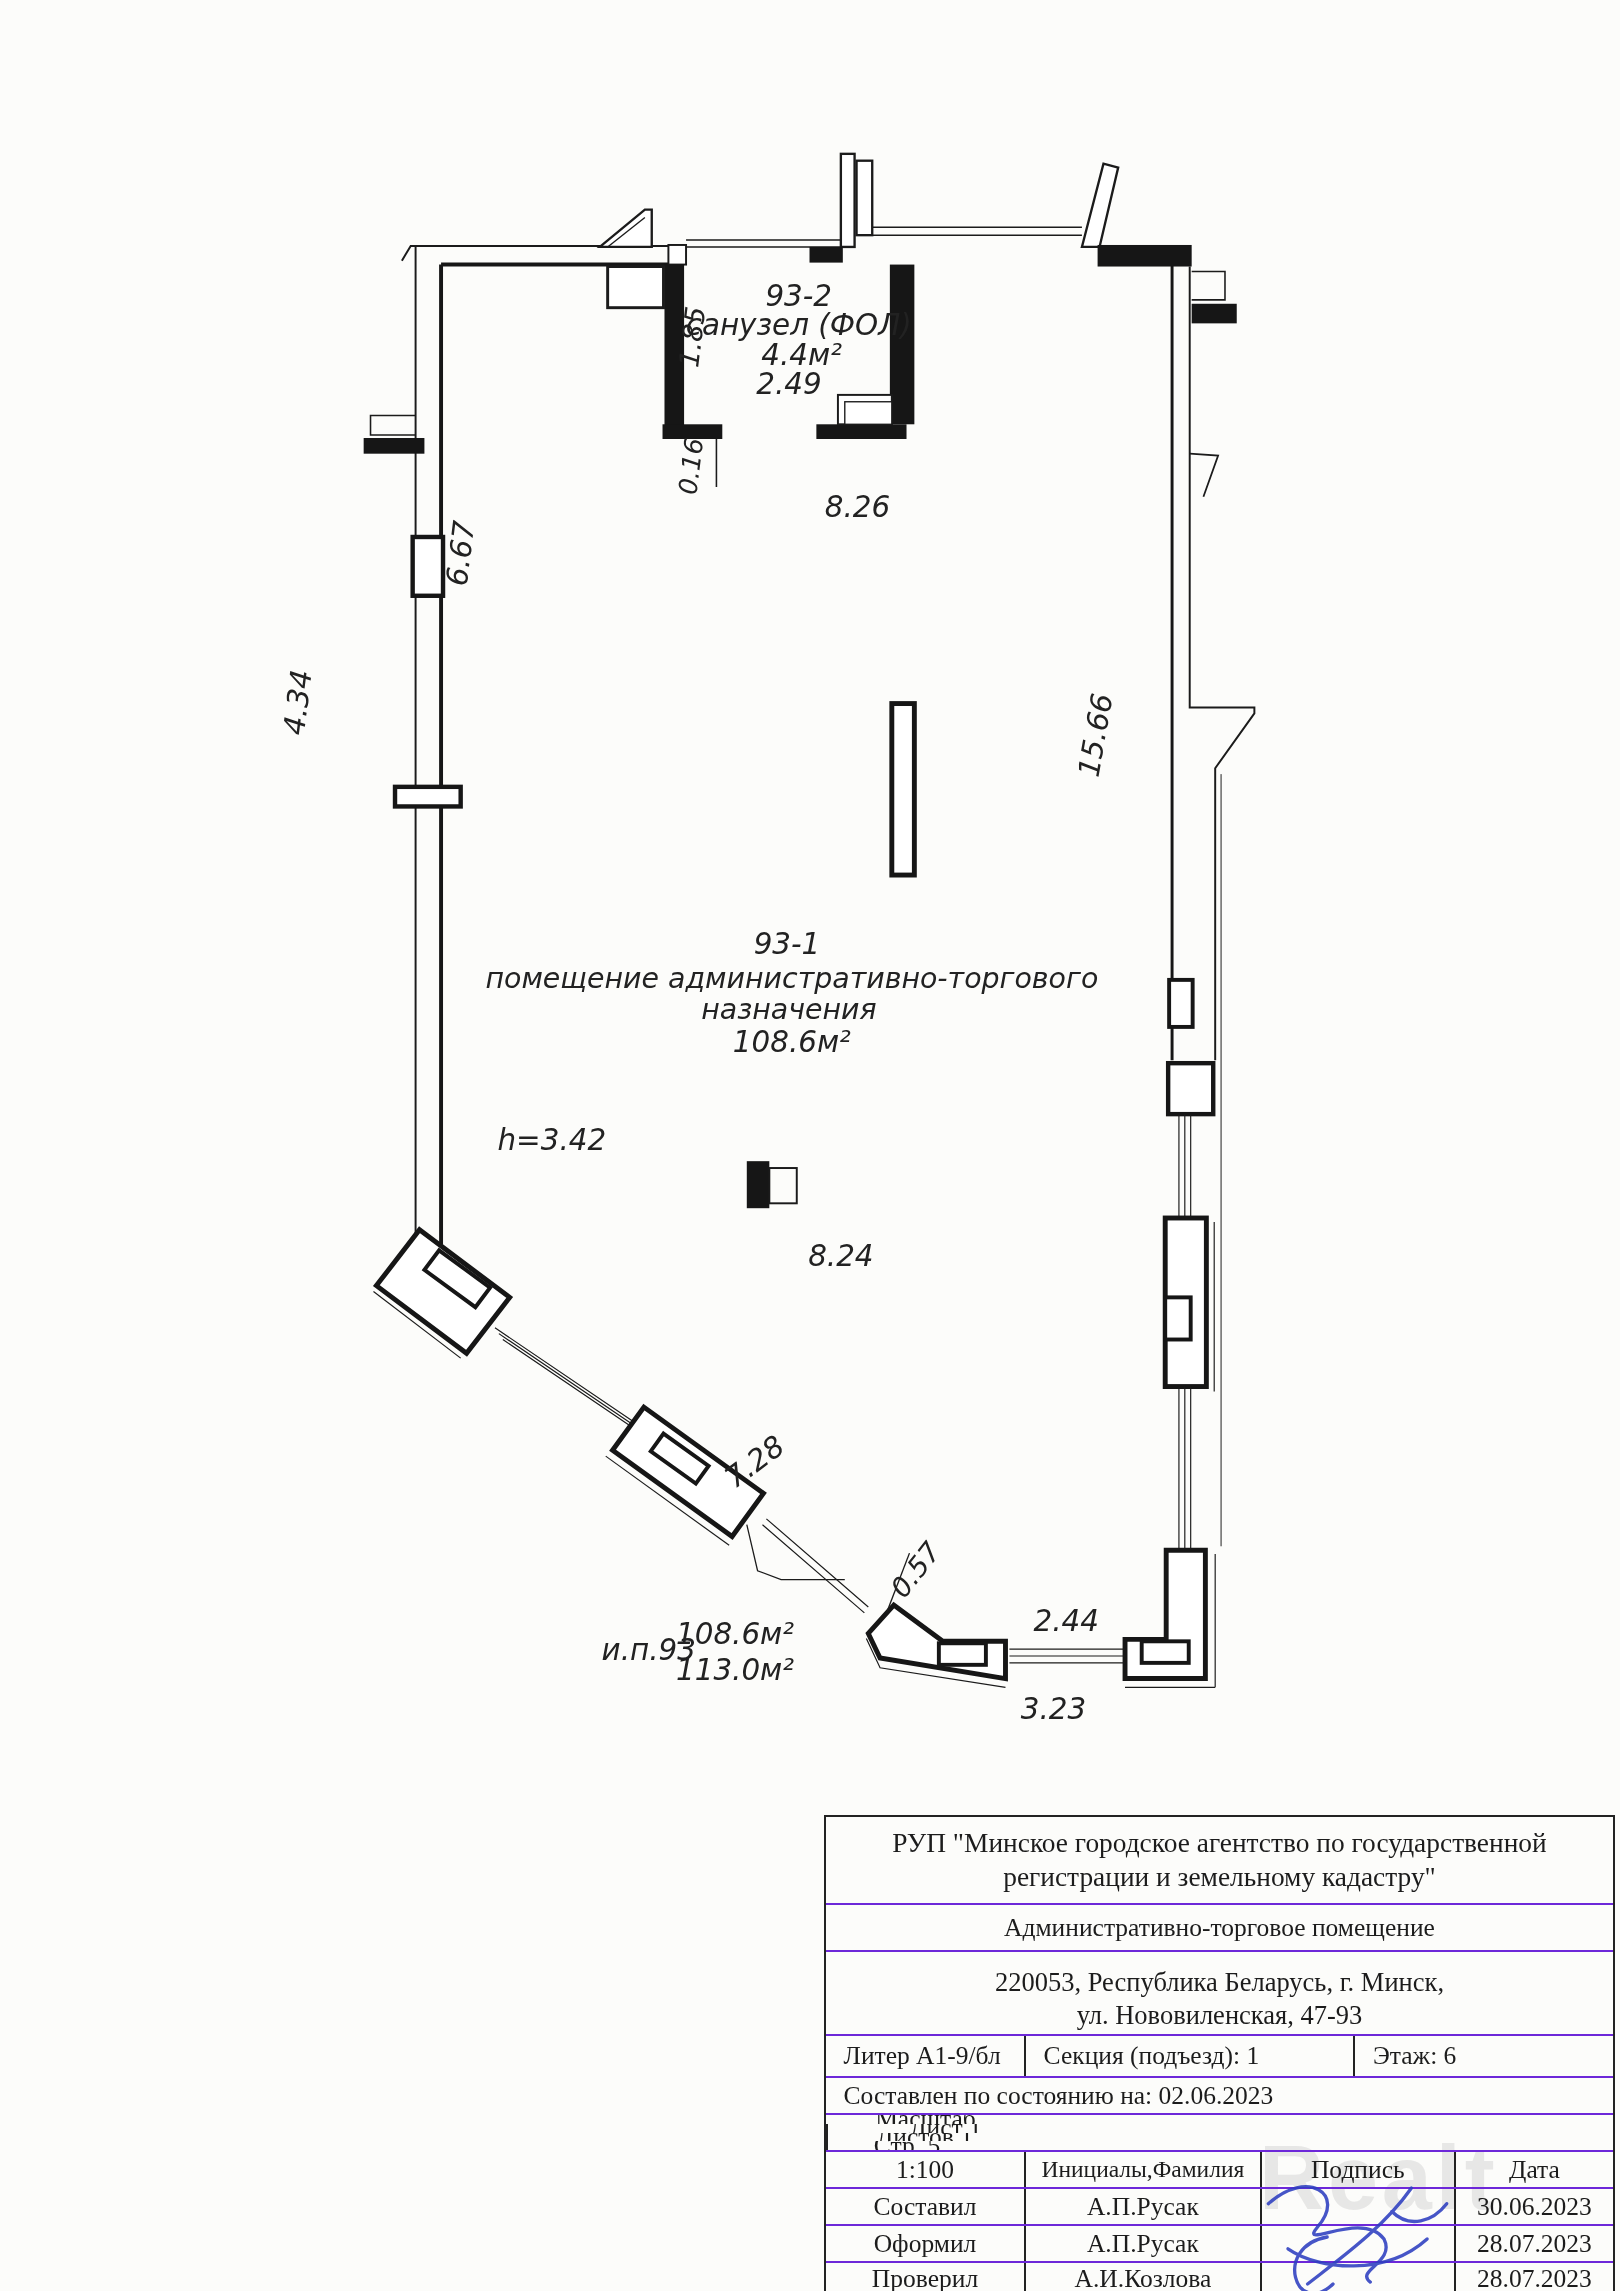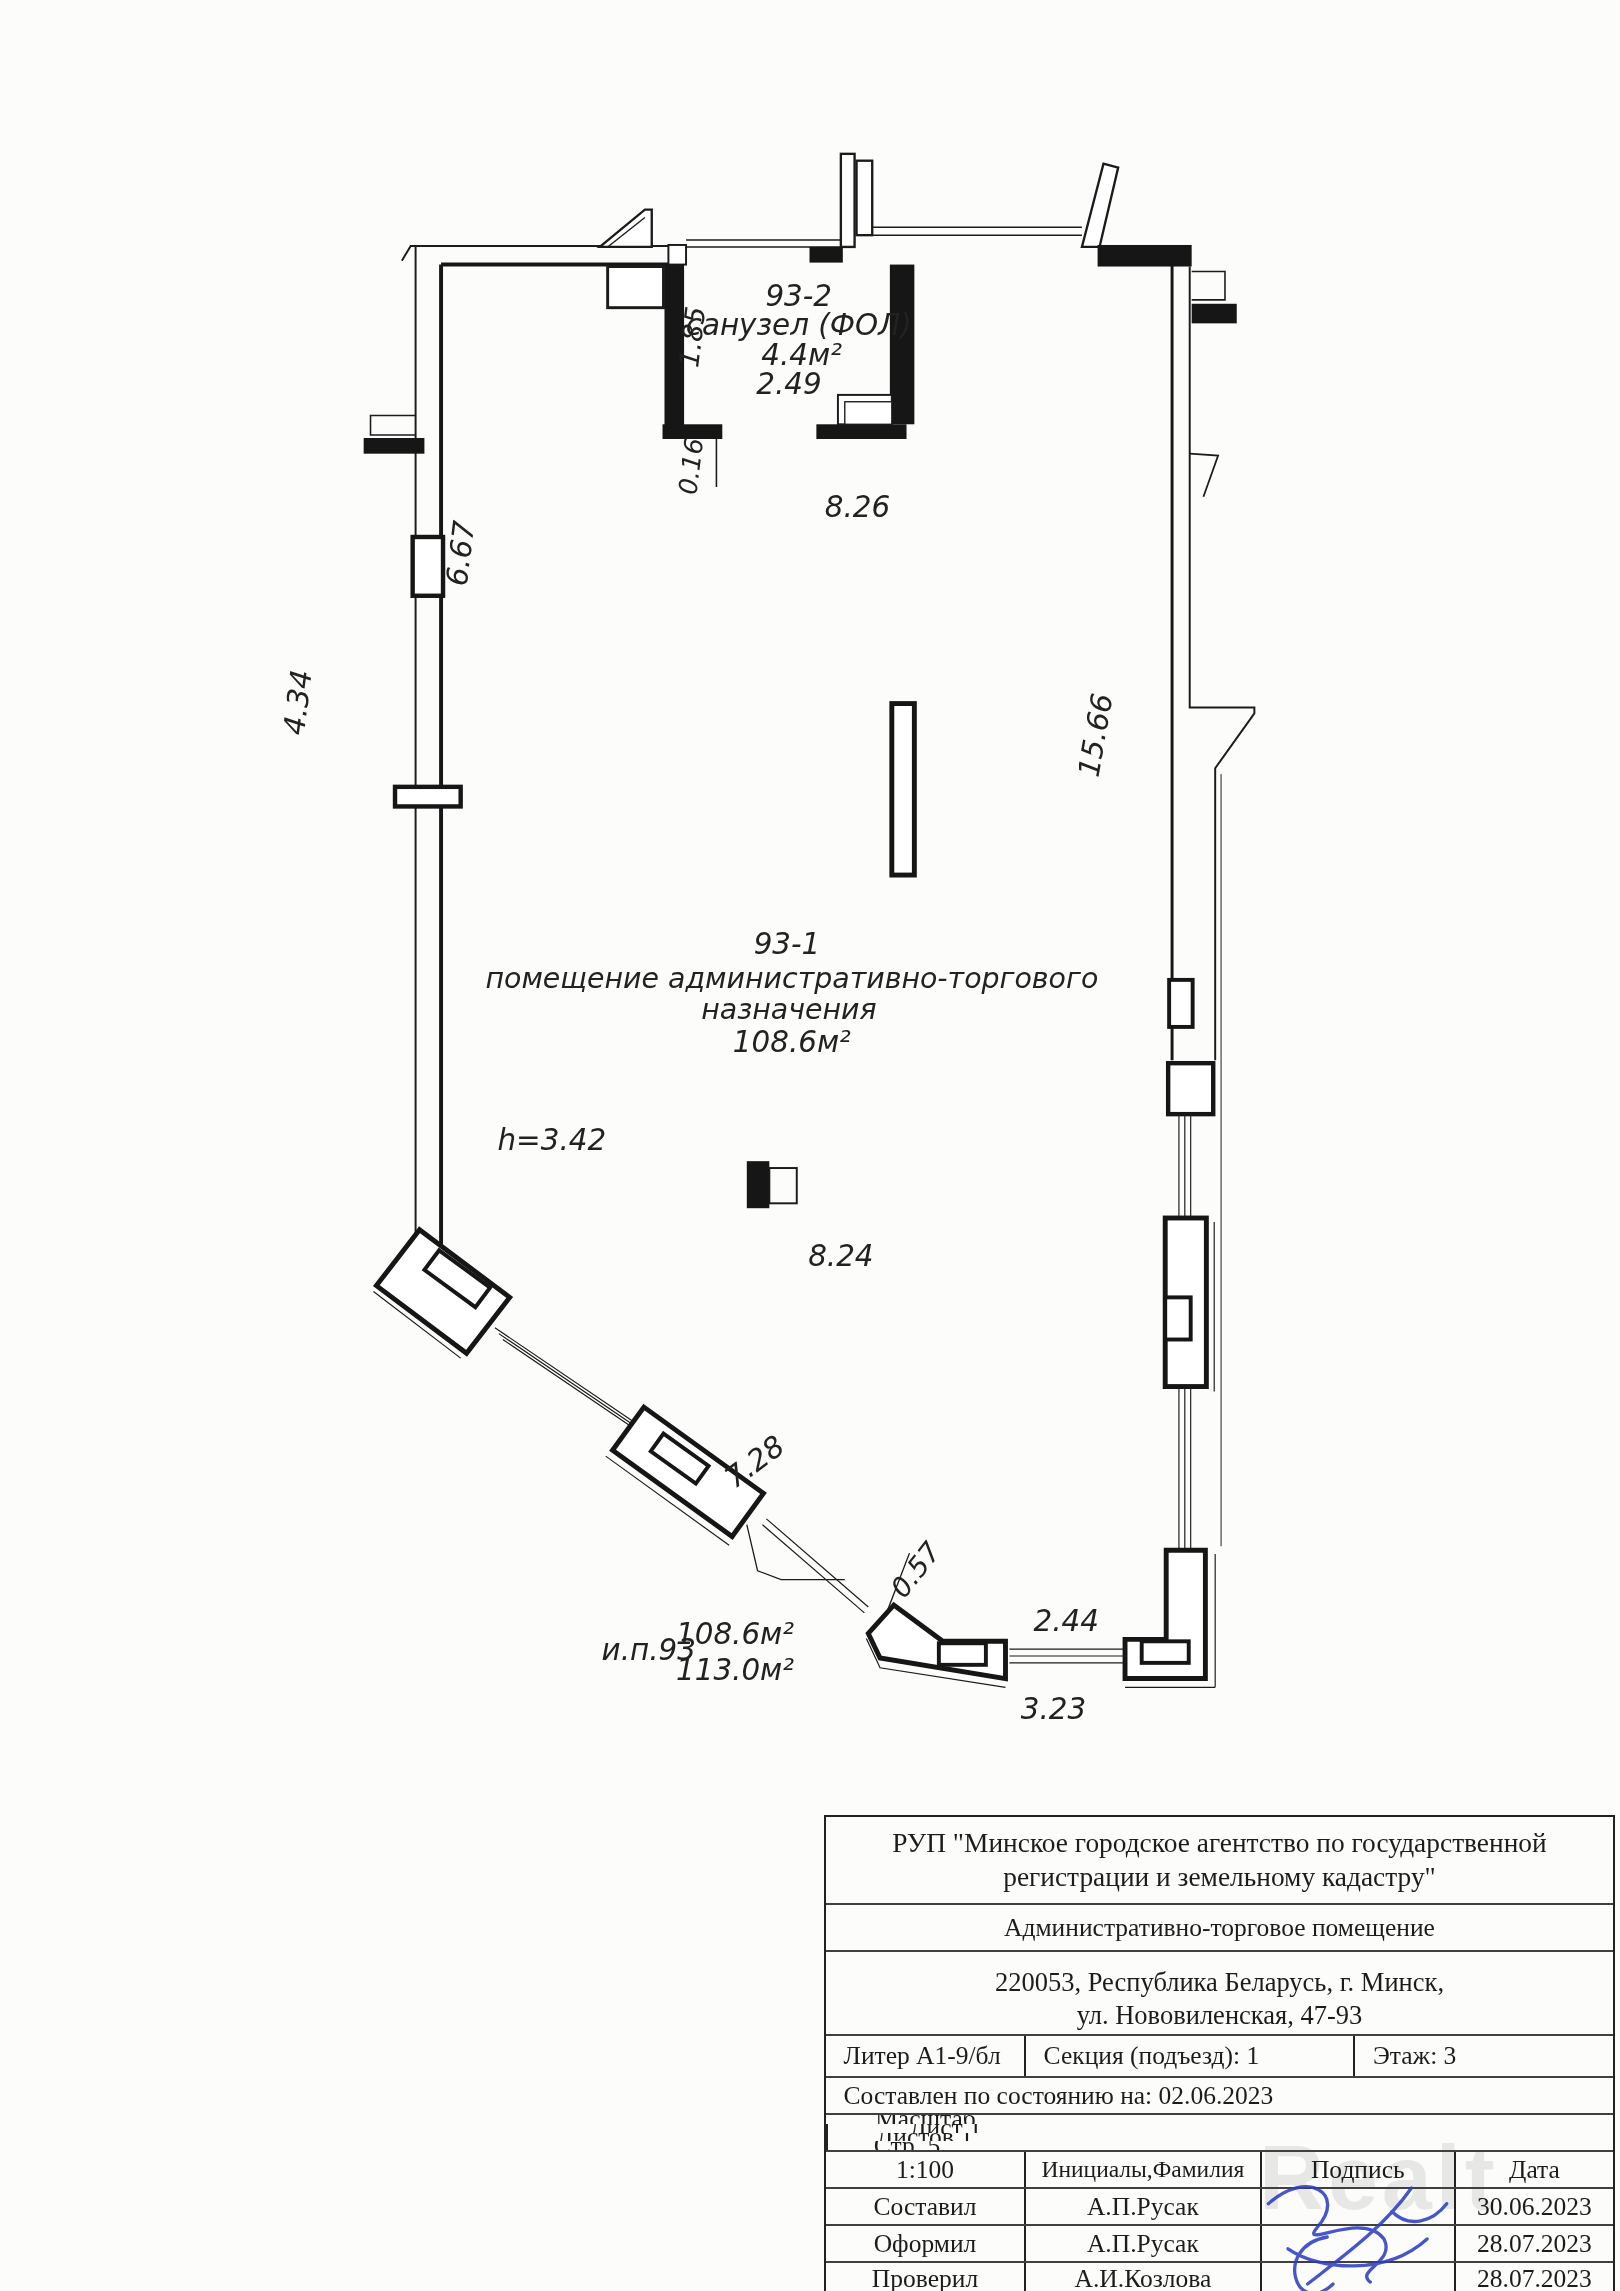--- a/index.html
+++ b/index.html
@@ -7,21 +7,21 @@
     width:1620px;height:2292px;position:relative;overflow:hidden;
     background:#fcfcfa;font-family:"Liberation Serif",serif;color:#1c1c1c;
   }
   svg text{user-select:none;}
   .plan-label{font-family:"DejaVu Sans",sans-serif;font-style:italic;fill:#222;}
   
   .tb{
     position:absolute;left:824px;top:1815px;width:791px;
     border:2.9px solid #222;box-sizing:border-box;background:transparent;z-index:2;
   }
-  .tb-row{display:flex;border-top:2px solid #404040;box-sizing:border-box;}
+  .tb-row{display:flex;border-top:2px solid #6d28d9;box-sizing:border-box;}
   .tb-row:first-child{border-top:none;}
   .tb-cell{
     border-left:2px solid #222;box-sizing:border-box;
     display:flex;flex-direction:column;justify-content:center;align-items:center;
     font-size:25.5px;line-height:1.25;text-align:center;padding:2px 5.9px;overflow:hidden;
   }
   .tb-cell:first-child{border-left:none;}
   .left-align{align-items:flex-start;text-align:right;padding-left:17.6px;}
   .watermark{
     position:absolute;left:1259px;top:2127px;z-index:1;
@@ -194,21 +194,21 @@
   </div>
   <div class="tb-row" style="height:84px;align-items:flex-end;">
     <div class="tb-cell" style="width:100%;font-size:26.5px;">
       <span>220053, Республика Беларусь, г. Минск,</span>
       <span>ул. Нововиленская, 47-93</span>
     </div>
   </div>
   <div class="tb-row" style="height:42px;">
     <div class="tb-cell left-align" style="width:199px;">Литер А1-9/бл</div>
     <div class="tb-cell left-align" style="width:331px;">Секция (подъезд): 1</div>
-    <div class="tb-cell left-align" style="width:261px;">Этаж: 3</div>
+    <div class="tb-cell left-align" style="width:261px;">Этаж: 6</div>
   </div>
   <div class="tb-row" style="height:37px;">
     <div class="tb-cell left-align" style="width:100%;">Составлен по состоянию на: 02.06.2023</div>
   </div>
   <div class="tb-row" style="height:37px;flex-direction:column;">
     <div class="tb-cell" style="width:199px;">Масштаб</div>
     <div class="tb-cell" style="width:237px;">Лист  1</div>
     <div class="tb-cell" style="width:195px;">Листов  1</div>
     <div class="tb-cell" style="width:160px;">Стр. 5</div>
   </div>

